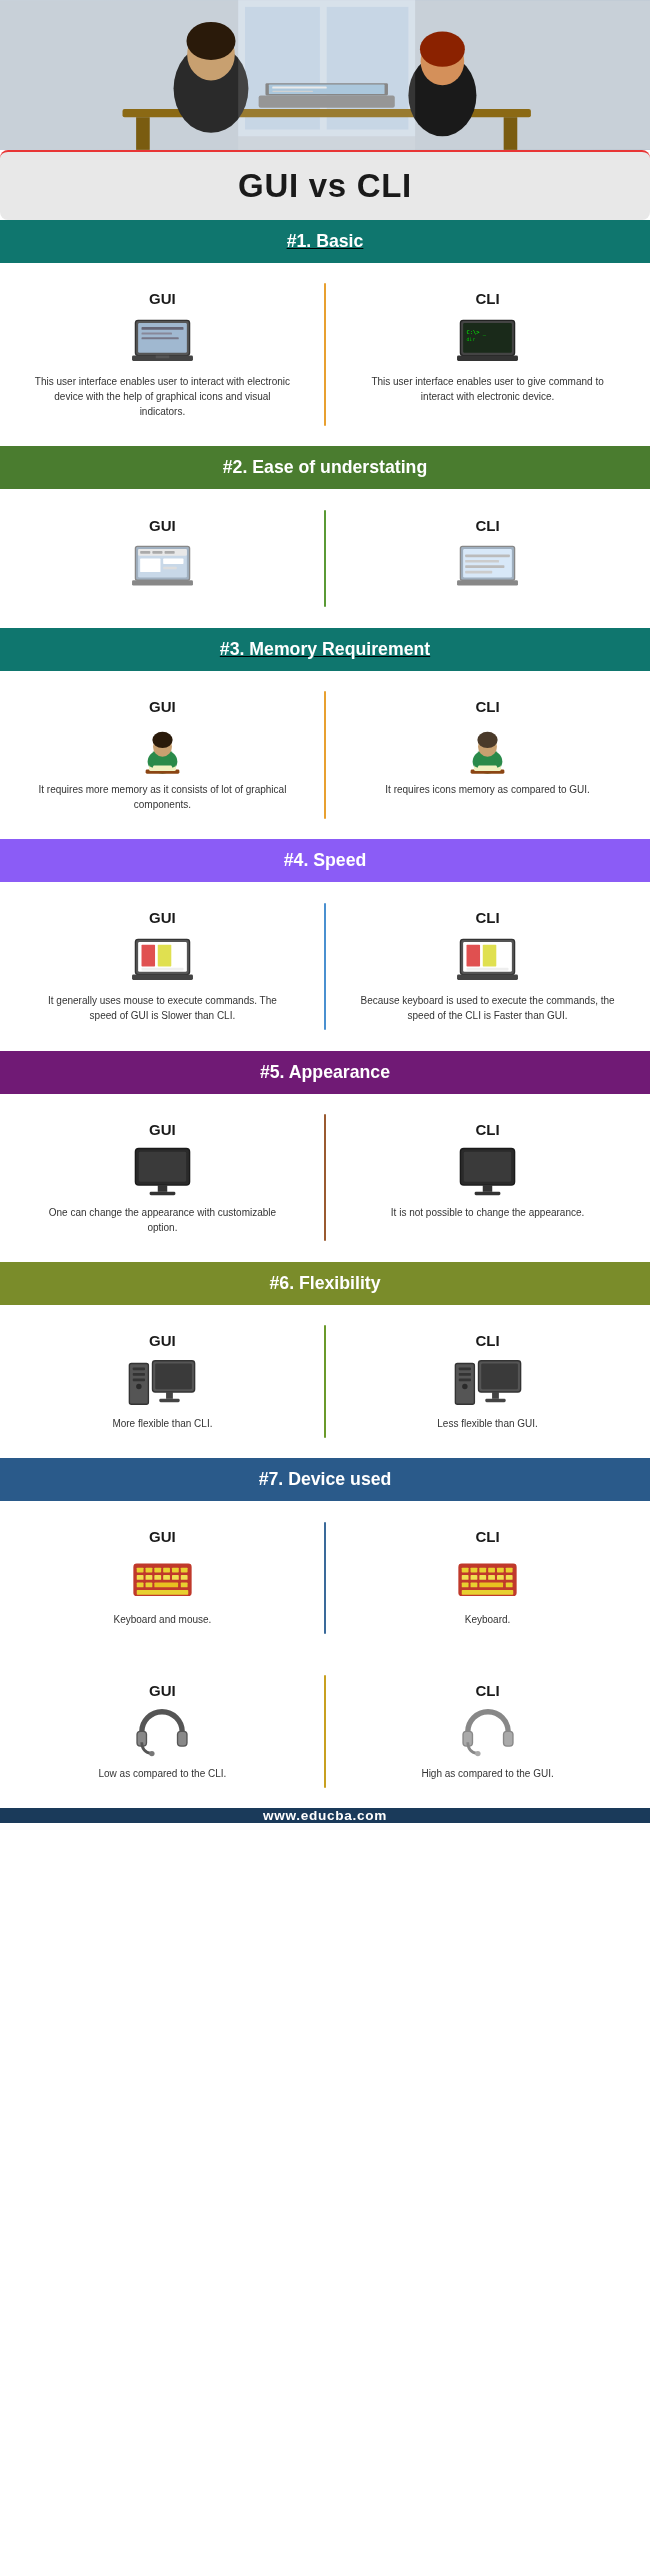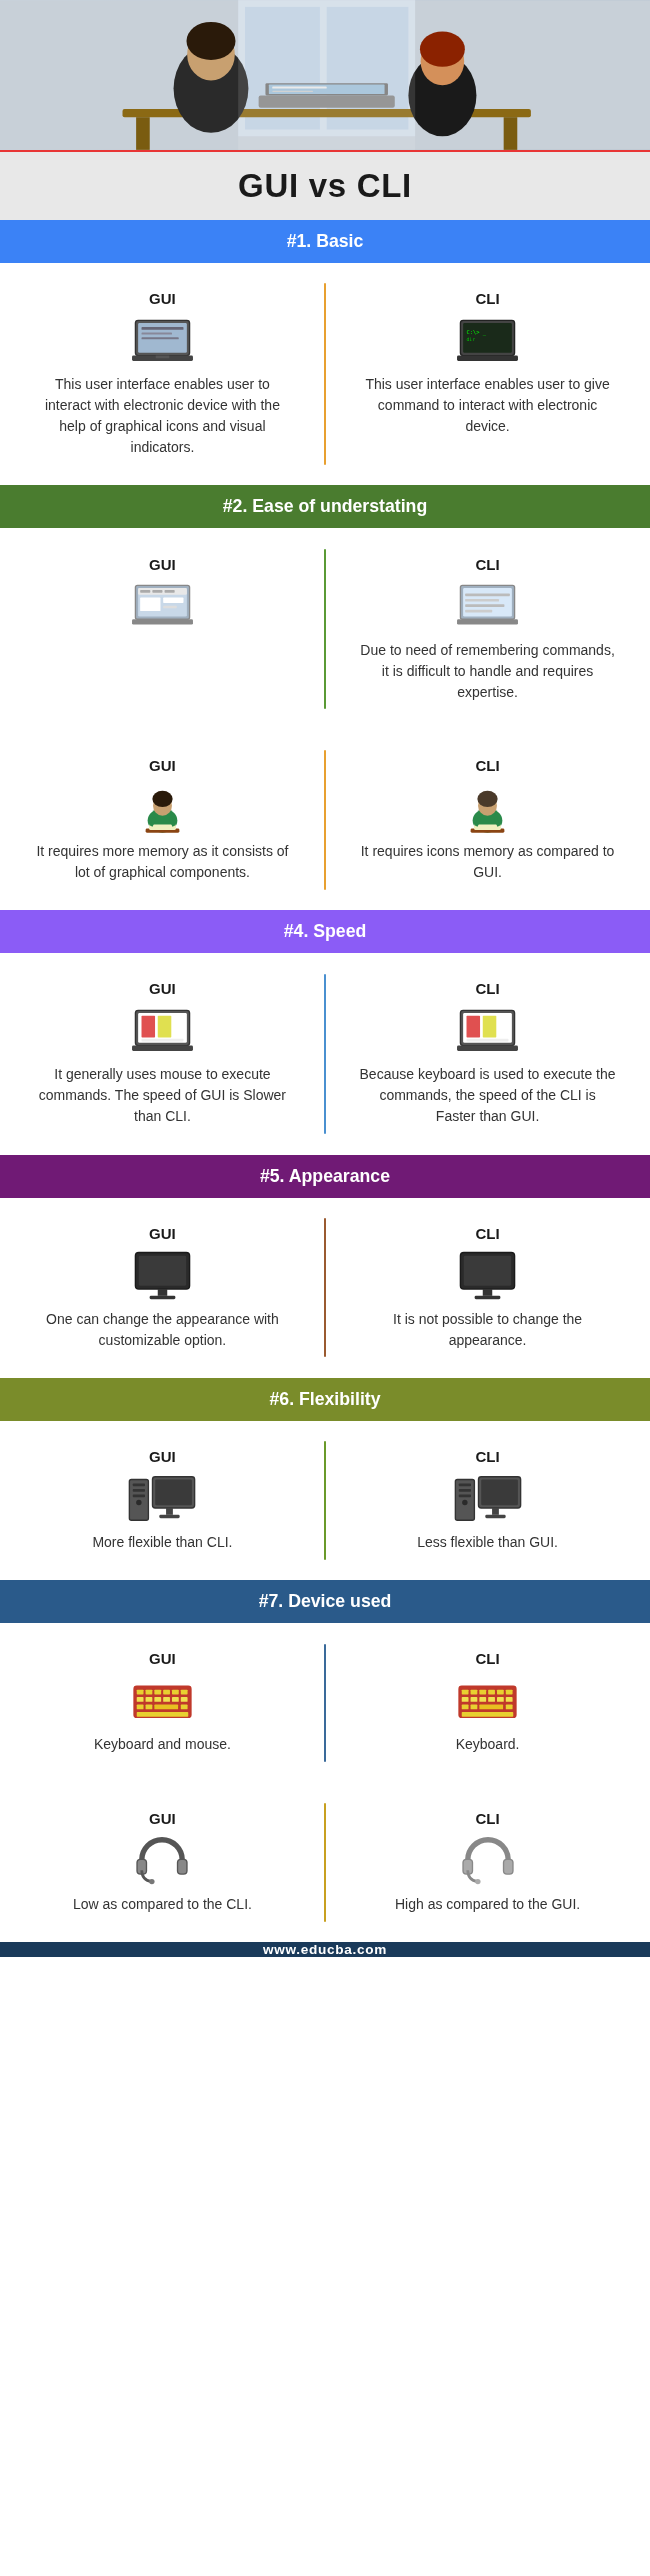--- a/index.html
+++ b/index.html
@@ -17,34 +17,35 @@
       position: relative;
       overflow: hidden;
     }
 
     
     .main-title-bar {
       background: #e8e8e8;
       text-align: center;
       padding: 15px 2px;
       border-top: 2.7px solid #e83535;
+      border-radius: 8px;
     }
     .main-title {
       font-size: 33px;
       font-weight: 900;
       color: #1a1a1a;
       letter-spacing: 0.7px;
     }
 
     
     .section-header {
       padding: 11px 13.6px;
       text-align: center;
     }
-    .section-header.orange { background: #3b82f6; }
+    .section-header.orange { background: #0f766e; text-decoration: underline; }
     .section-header.green { background: #4a7c2f; }
     .section-header.blue { background: #8b5cf6; }
     .section-header.brown { background: #701a75; }
     .section-header.olive { background: #7a8c2a; }
     .section-header.darkblue { background: #2a5a8a; }
     .section-header.gold { background: #c8a020; }
 
     .section-title {
       font-size: 17.7px;
       font-weight: 800;
@@ -91,21 +92,21 @@
     }
     .col-icon {
       margin-bottom: 9.5px;
       width: 68px;
       height: 48px;
       display: flex;
       align-items: center;
       justify-content: center;
     }
     .col-text {
-      font-size: 14px;
+      font-size: 10px;
       color: #333;
       line-height: 1.5;
     }
 
     
     .footer {
       background: #1a3a5a;
       text-align: center;
     }
     .footer-url {
@@ -241,27 +242,29 @@
             <rect x="5" y="2" width="80" height="50" rx="3" fill="#a0b0c0" stroke="#888" stroke-width="2"></rect>
             <rect x="9" y="6" width="72" height="42" rx="2" fill="#d8e8f8"></rect>
 
             <rect x="12" y="14" width="66" height="4" rx="1" fill="#bbb"></rect>
             <rect x="12" y="22" width="50" height="4" rx="1" fill="#ccc"></rect>
             <rect x="12" y="30" width="58" height="4" rx="1" fill="#bbb"></rect>
             <rect x="12" y="38" width="40" height="4" rx="1" fill="#ccc"></rect>
             <rect x="0" y="52" width="90" height="8" rx="2" fill="#888"></rect>
           </svg>
         </div>
-        <div class="col-text">Due to need of remembering commands, it is difficult to handle and requires expertise.</div>
       </div>
     </div>
   </div>
 </div>
 
 <div class="section-3">
+  <div class="section-header orange">
+    <span class="section-title">#3. Memory Requirement</span>
+  </div>
   <div class="comparison-section">
     <div class="comparison-row">
       <div class="comparison-col">
         <div class="col-label">GUI</div>
         <div class="col-icon">
 
           <svg width="61" height="54" viewBox="0 0 90 80" xmlns="http://www.w3.org/2000/svg">
 
             <ellipse cx="45" cy="60" rx="22" ry="18" fill="#2a8a4a"></ellipse>
 

